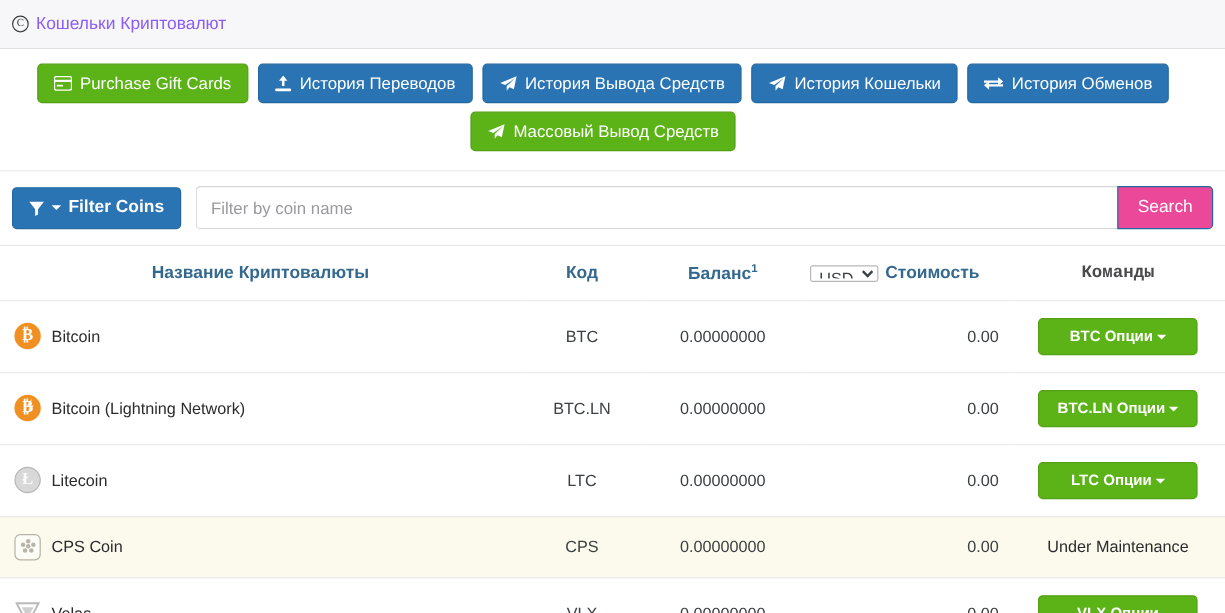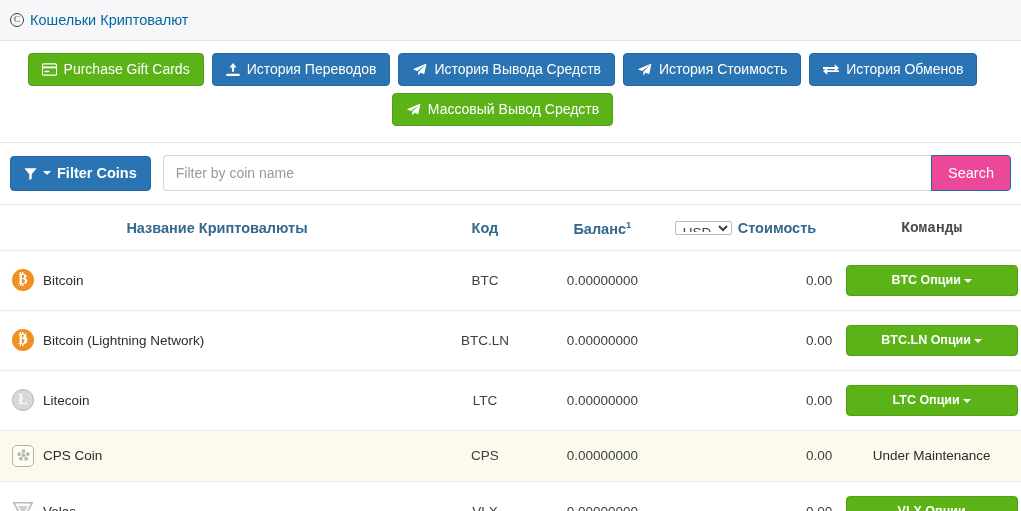--- a/index.html
+++ b/index.html
@@ -15,21 +15,21 @@
   #page-header {
     height: 41px;
     background: #f7f7f9;
     border-bottom: 1px solid #e2e2e4;
     display: flex;
     align-items: center;
     padding-left: 10px;
   }
   #page-header .title {
     font-size: 14.5px;
-    color: #0369a1;
+    color: #8b5cf6;
     display: flex;
     align-items: center;
     gap: 6px;
   }
   .circ-icon {
     display: inline-block;
     width: 14px; height: 14px;
     border: 1.4px solid #3c4043;
     border-radius: 50%;
     position: relative;
@@ -187,21 +187,21 @@
 
   .opt-btn {
     display: inline-block;
     background: #5cb318;
     border: 1px solid #53a016;
     border-radius: 4px;
     color: #fff;
     font-size: 12.5px;
     font-weight: bold;
     padding: 7px 0;
-    width: 172px;
+    width: 133px;
     text-align: center;
     cursor: pointer;
     line-height: 15px;
   }
   .opt-btn .caret { margin-left: 3px; vertical-align: 1px; }
 
   
   .logo { width: 22px; height: 22px; flex: none; }
   .logo-circle {
     width: 22px; height: 22px; border-radius: 50%;
@@ -261,21 +261,21 @@
           </svg>
         </span>
         <span>История Вывода Средств</span>
       </div>
       <div class="btn btn-blue">
         <span>
           <svg class="ic" width="15" height="14" viewBox="0 0 16 16">
             <path d="M16 0.6L0.4 7.1l4.9 1.9L14.6 2.3 6.6 10v4.4l2.6-3.2 4.2 1.7z"></path>
           </svg>
         </span>
-        <span>История Стоимость</span>
+        <span>История Кошельки</span>
       </div>
       <div class="btn btn-blue">
         <span>
           <svg class="ic" width="16" height="13" viewBox="0 0 18 14">
             <path d="M0 4.3h13.2V1.2L18 5.3l-4.8 4v-3H0z"></path>
             <path d="M18 9.8H4.8v3.1L0 8.8l4.8-4v3H18z"></path>
           </svg>
         </span>
         <span>История Обменов</span>
       </div>

